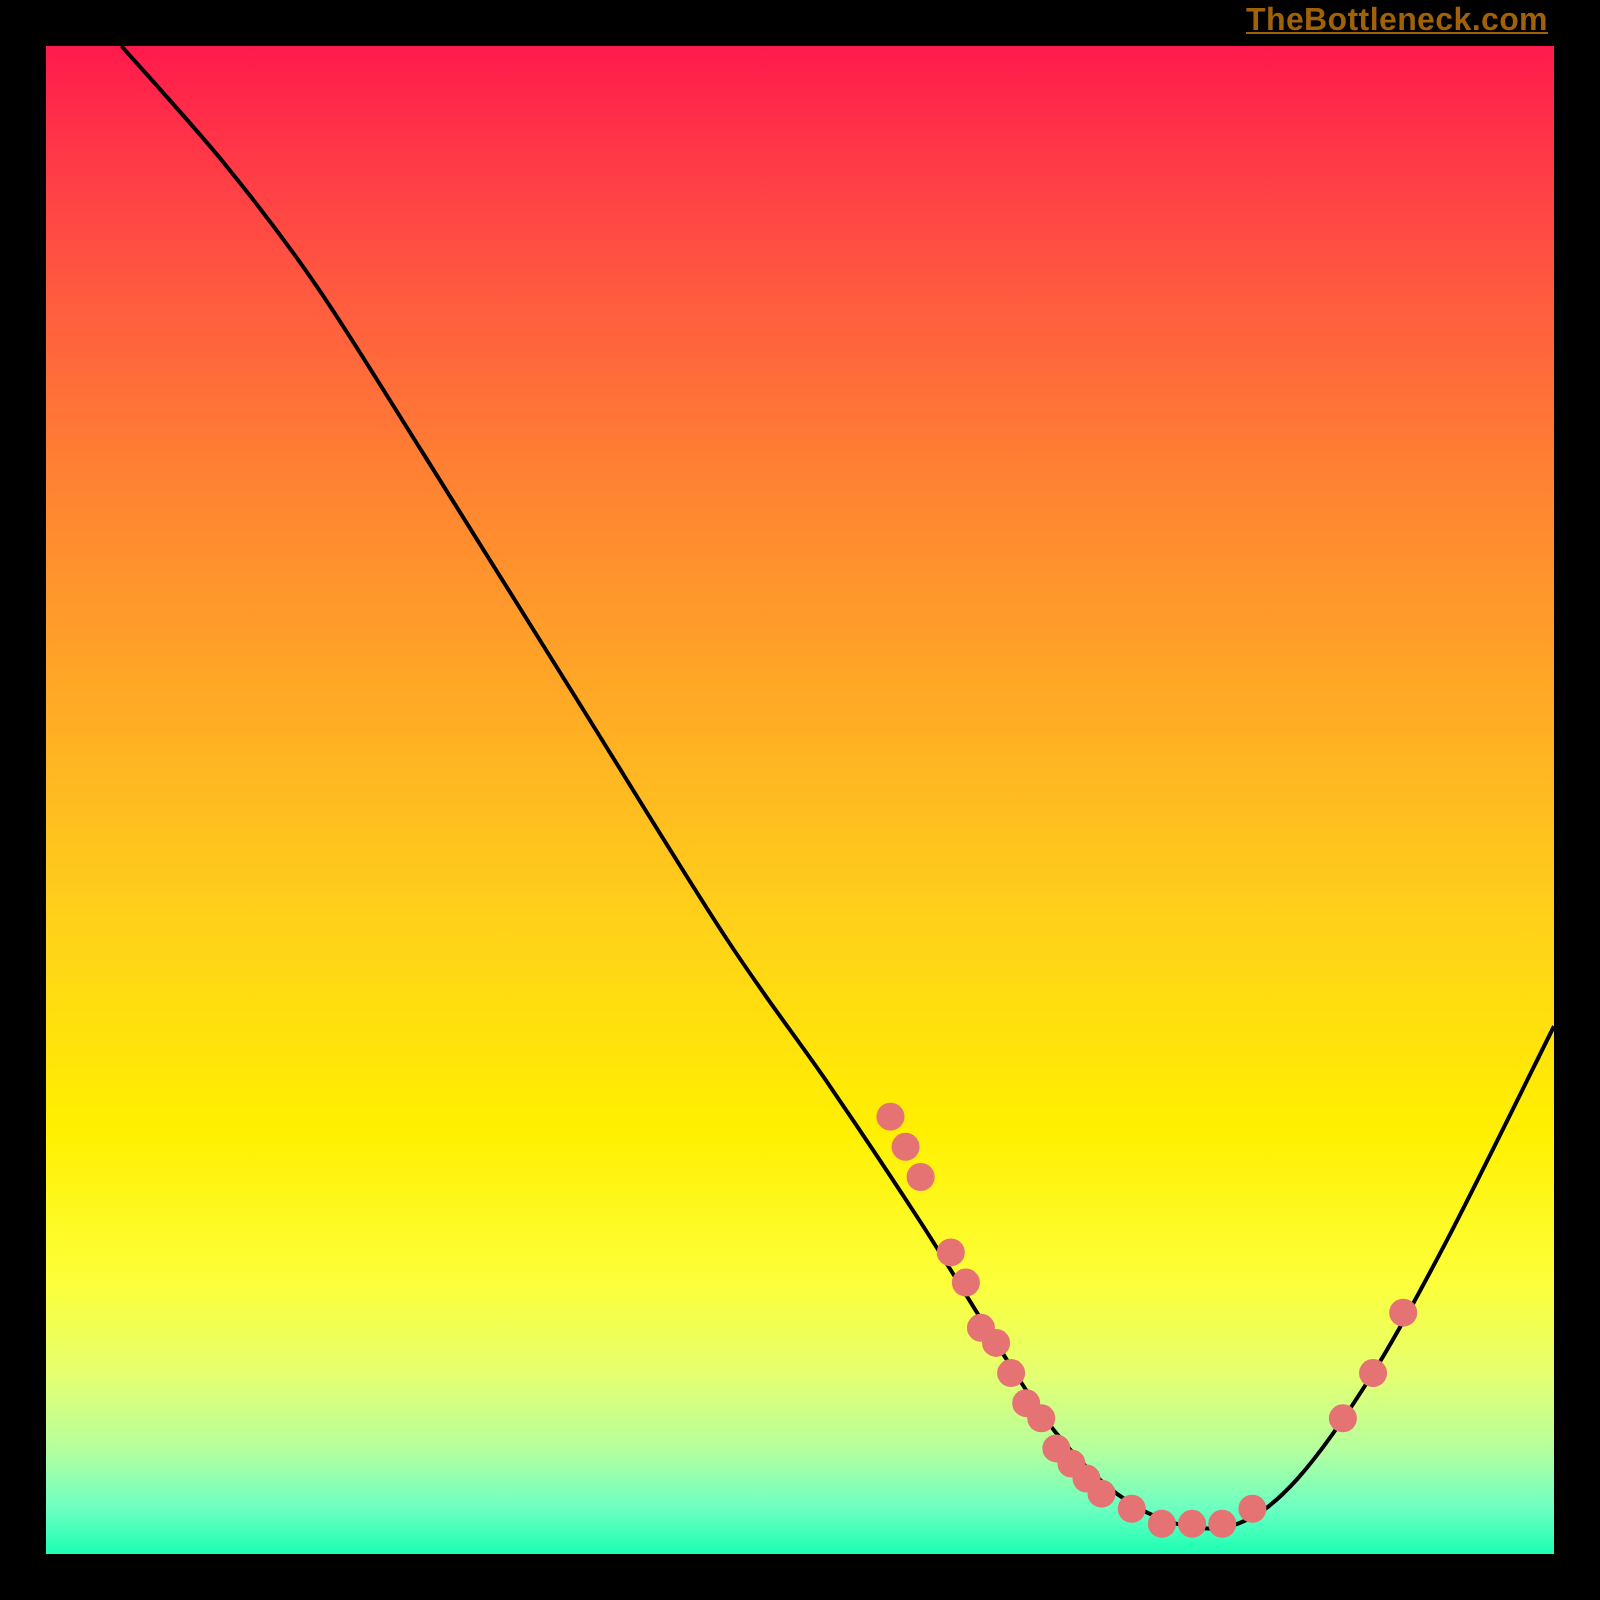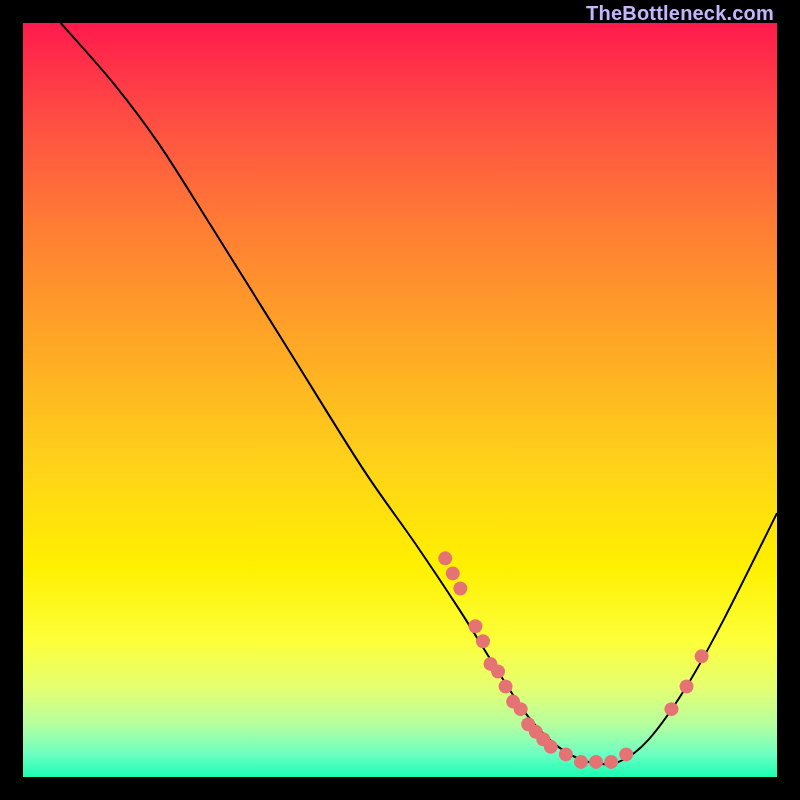--- a/index.html
+++ b/index.html
@@ -31,24 +31,25 @@
       #b6ff9e 93%,
       #6cffc2 97%,
       #1affb3 100%
     );
   }
 
   .watermark {
     position: absolute;
     top: 2px;
     right: 26px;
-    font-size: 20px;
+    font-size: 16px;
     font-weight: 600;
-    color: #c4b5fd;
+    color: #a16207;
     letter-spacing: 0.2px;
+    text-decoration: underline;
   }
 
   svg.plot {
     position: absolute;
     left: 23px;
     top: 23px;
     width: 754px;
     height: 754px;
   }
 

